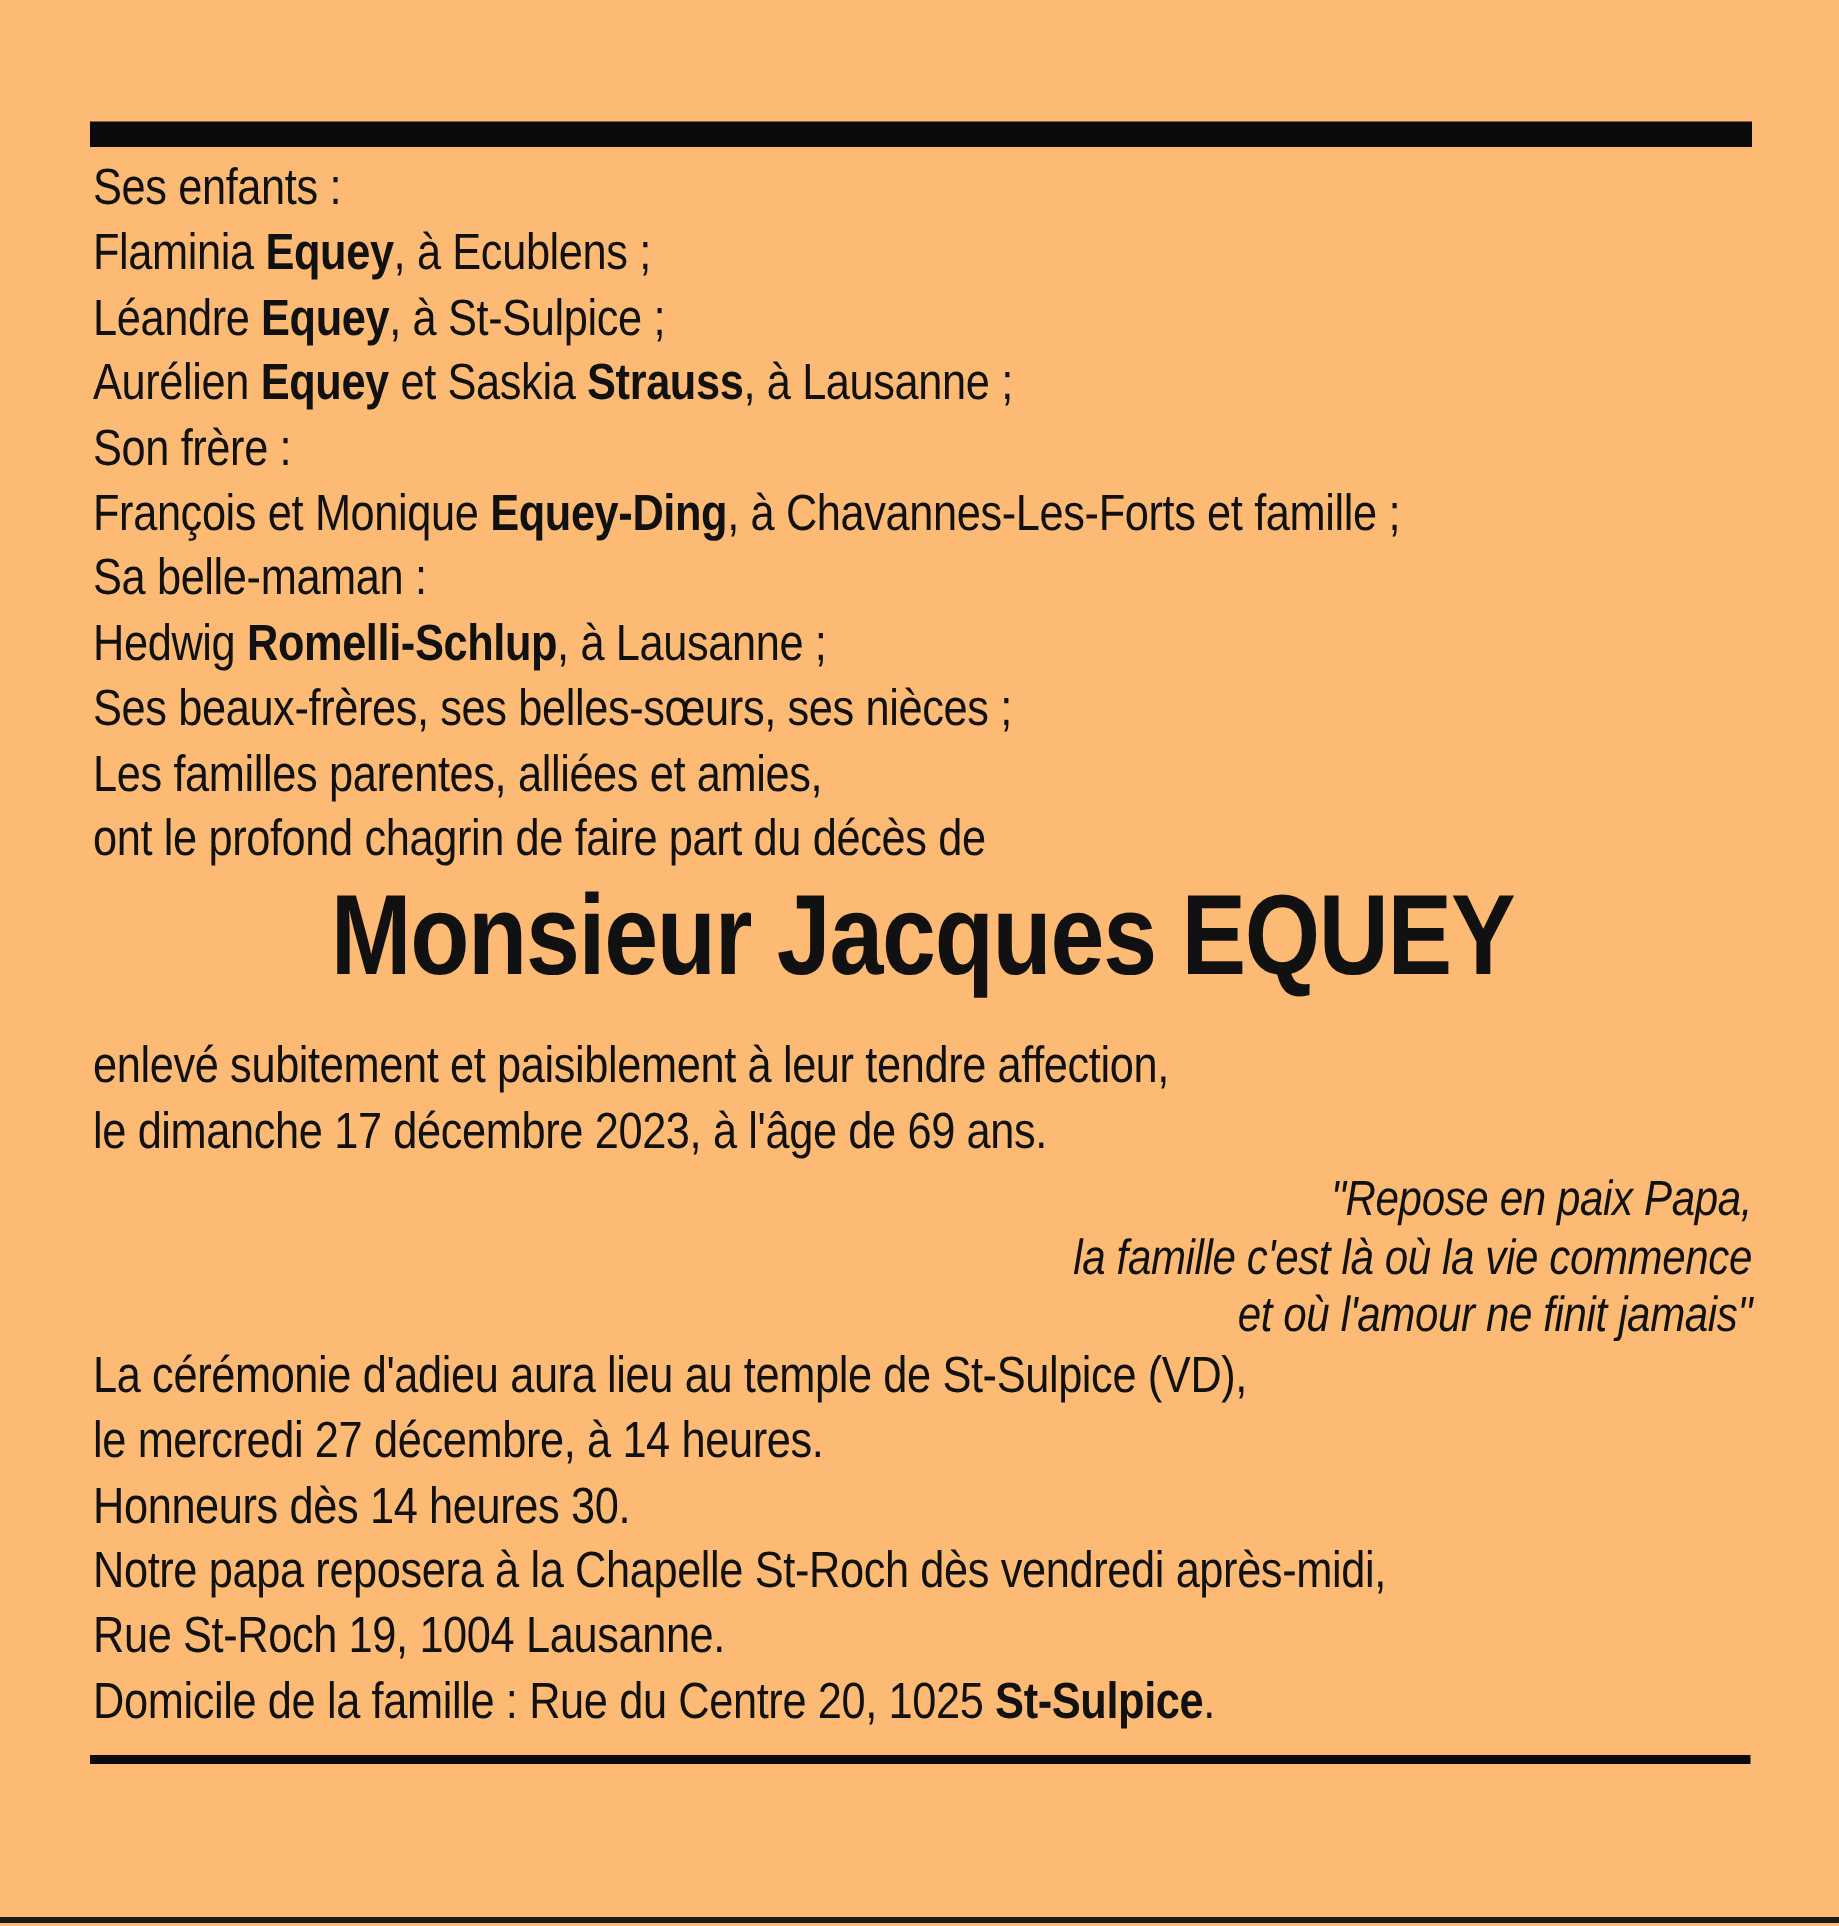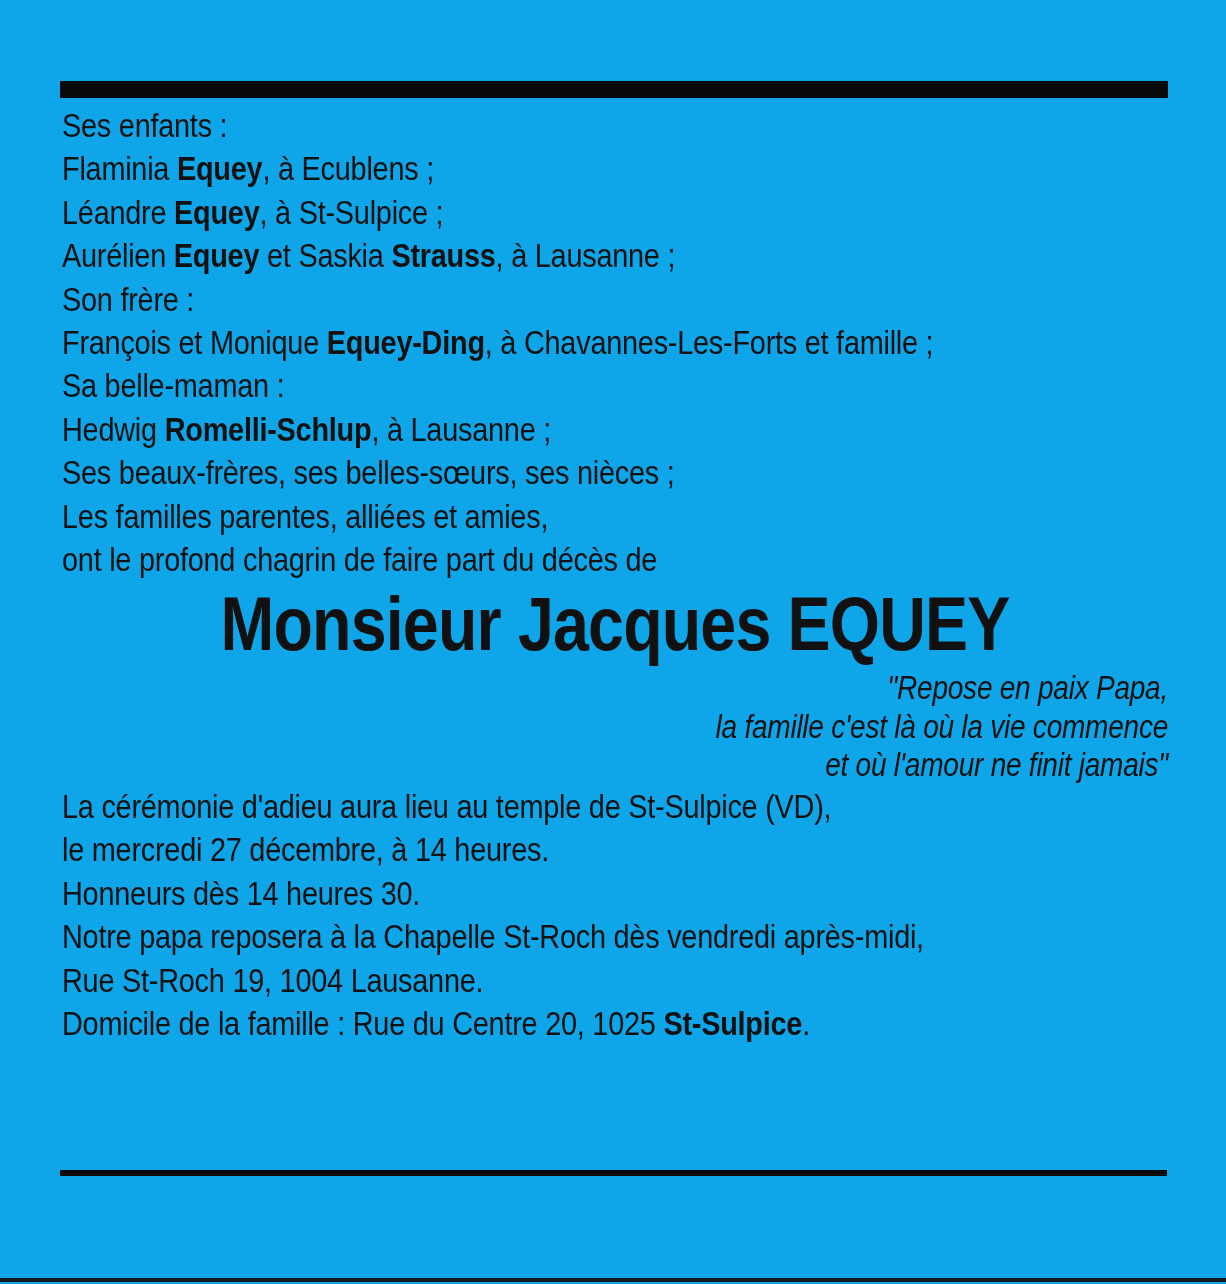--- a/index.html
+++ b/index.html
@@ -4,21 +4,21 @@
 <style>
   html, body {
     margin: 0;
     padding: 0;
     background: #ffffff;
   }
   .page {
     position: relative;
     width: 1226px;
     height: 1284px;
-    background: #0ea5e9;
+    background: #fdba74;
     font-family: "Liberation Sans", sans-serif;
     color: #111111;
     overflow: hidden;
   }
   .topbar {
     position: absolute;
     left: 60px;
     top: 81px;
     width: 1108px;
     height: 17px;
@@ -92,20 +92,24 @@
         <div class="line"><span>Aurélien </span><b>Equey</b><span> et Saskia </span><b>Strauss</b><span>, à Lausanne ;</span></div>
         <div class="line"><span>Son frère :</span></div>
         <div class="line"><span>François et Monique </span><b>Equey-Ding</b><span>, à Chavannes-Les-Forts et famille ;</span></div>
         <div class="line"><span>Sa belle-maman :</span></div>
         <div class="line"><span>Hedwig </span><b>Romelli-Schlup</b><span>, à Lausanne ;</span></div>
         <div class="line"><span>Ses beaux-frères, ses belles-sœurs, ses nièces ;</span></div>
         <div class="line"><span>Les familles parentes, alliées et amies,</span></div>
         <div class="line"><span>ont le profond chagrin de faire part du décès de</span></div>
       </div>
     <h1 class="title">Monsieur Jacques EQUEY</h1>
+    <div class="block death">
+        <div class="line"><span>enlevé subitement et paisiblement à leur tendre affection,</span></div>
+        <div class="line"><span>le dimanche 17 décembre 2023, à l'âge de 69 ans.</span></div>
+      </div>
     <div class="quote">
         <div class="line"><span>"Repose en paix Papa,</span></div>
         <div class="line"><span>la famille c'est là où la vie commence</span></div>
         <div class="line"><span>et où l'amour ne finit jamais"</span></div>
       </div>
     <div class="block ceremony">
         <div class="line"><span>La cérémonie d'adieu aura lieu au temple de St-Sulpice (VD),</span></div>
         <div class="line"><span>le mercredi 27 décembre, à 14 heures.</span></div>
         <div class="line"><span>Honneurs dès 14 heures 30.</span></div>
         <div class="line"><span>Notre papa reposera à la Chapelle St-Roch dès vendredi après-midi,</span></div>

